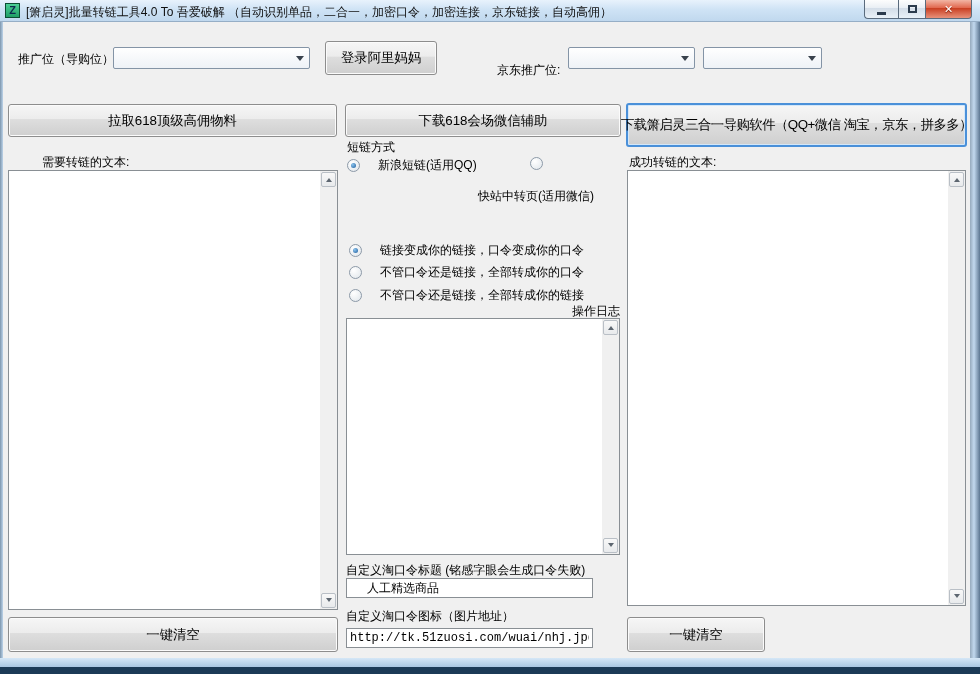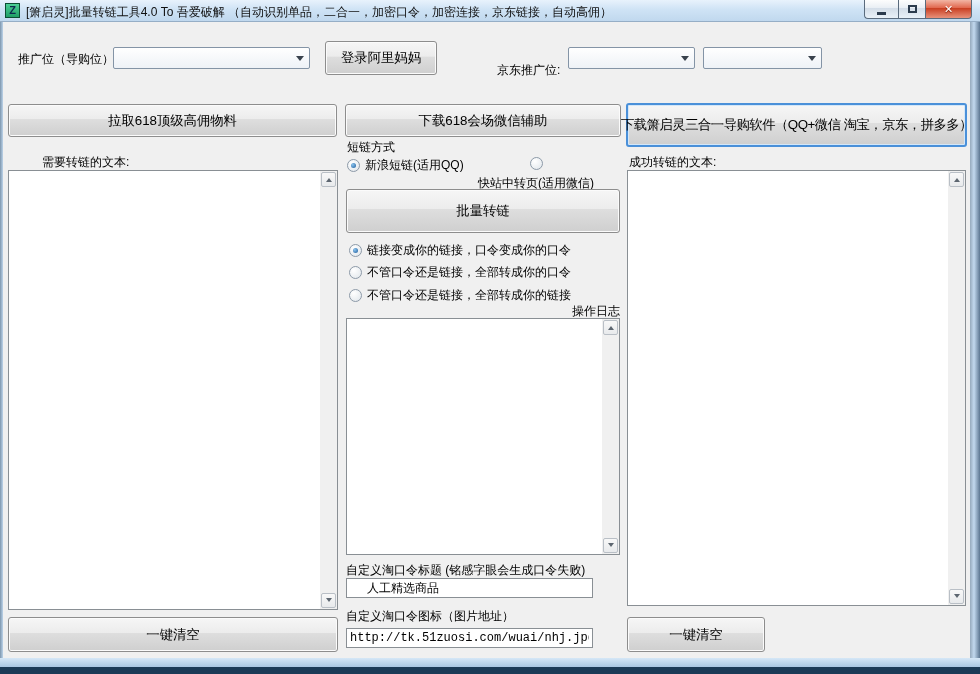--- a/index.html
+++ b/index.html
@@ -57,21 +57,21 @@
   .vscroll { position:absolute; right:0; top:0; bottom:0; width:17px; background:#f0f0f0; }
   .sb-btn { position:absolute; left:1px; right:1px; height:15px; border:1px solid #b9bfc6;
     border-radius:2px; background:linear-gradient(#f8f8f8,#e8eaec);
     display:flex; align-items:center; justify-content:center; }
   .sb-btn.up { top:1px; } .sb-btn.down { bottom:1px; }
 
   .txt-input { position:absolute; height:20px; border:1px solid #898f94; background:#fff;
     font-family:"Liberation Mono","DejaVu Sans Mono",monospace; font-size:12px; padding:0 3px; outline:none; }
   .txt-input.cjk { font-family:"Liberation Sans","DejaVu Sans",sans-serif; }
 
-  .radio-row { position:absolute; display:flex; align-items:center; gap:5px; white-space:nowrap; }
+  .radio-row { position:absolute; display:flex; align-items:center; gap:18px; white-space:nowrap; }
   .radio { width:13px; height:13px; border-radius:50%; border:1px solid #8d9aa8;
     background:radial-gradient(circle at 35% 30%, #ffffff, #dfe5ea); flex:0 0 auto; position:relative; }
   .radio.checked::after { content:""; position:absolute; left:3px; top:3px; width:5px; height:5px;
     border-radius:50%; background:radial-gradient(circle at 35% 35%, #8cc4ee, #1d5c9c); }
 </style>
 </head>
 <body>
 
 <div class="window">
 
@@ -141,21 +141,20 @@
   <span class="lbl" style="left:347px; top:139px;">短链方式</span>
   <div class="radio-row" style="left:347px; top:157px;">
     <span class="radio checked"></span>
     <span>新浪短链(适用QQ)</span>
   </div>
   <div class="radio-row" style="left:478px; top:157px;flex-direction:column;">
     <span class="radio"></span>
     <span>快站中转页(适用微信)</span>
   </div>
 
-  <button class="btn" style="left:346px; top:189px; width:274px; height:44px;">批量转链</button>
 
   <div class="radio-row" style="left:349px; top:242px;">
     <span class="radio checked"></span>
     <span>链接变成你的链接，口令变成你的口令</span>
   </div>
   <div class="radio-row" style="left:349px; top:264px;">
     <span class="radio"></span>
     <span>不管口令还是链接，全部转成你的口令</span>
   </div>
   <div class="radio-row" style="left:349px; top:287px;">

